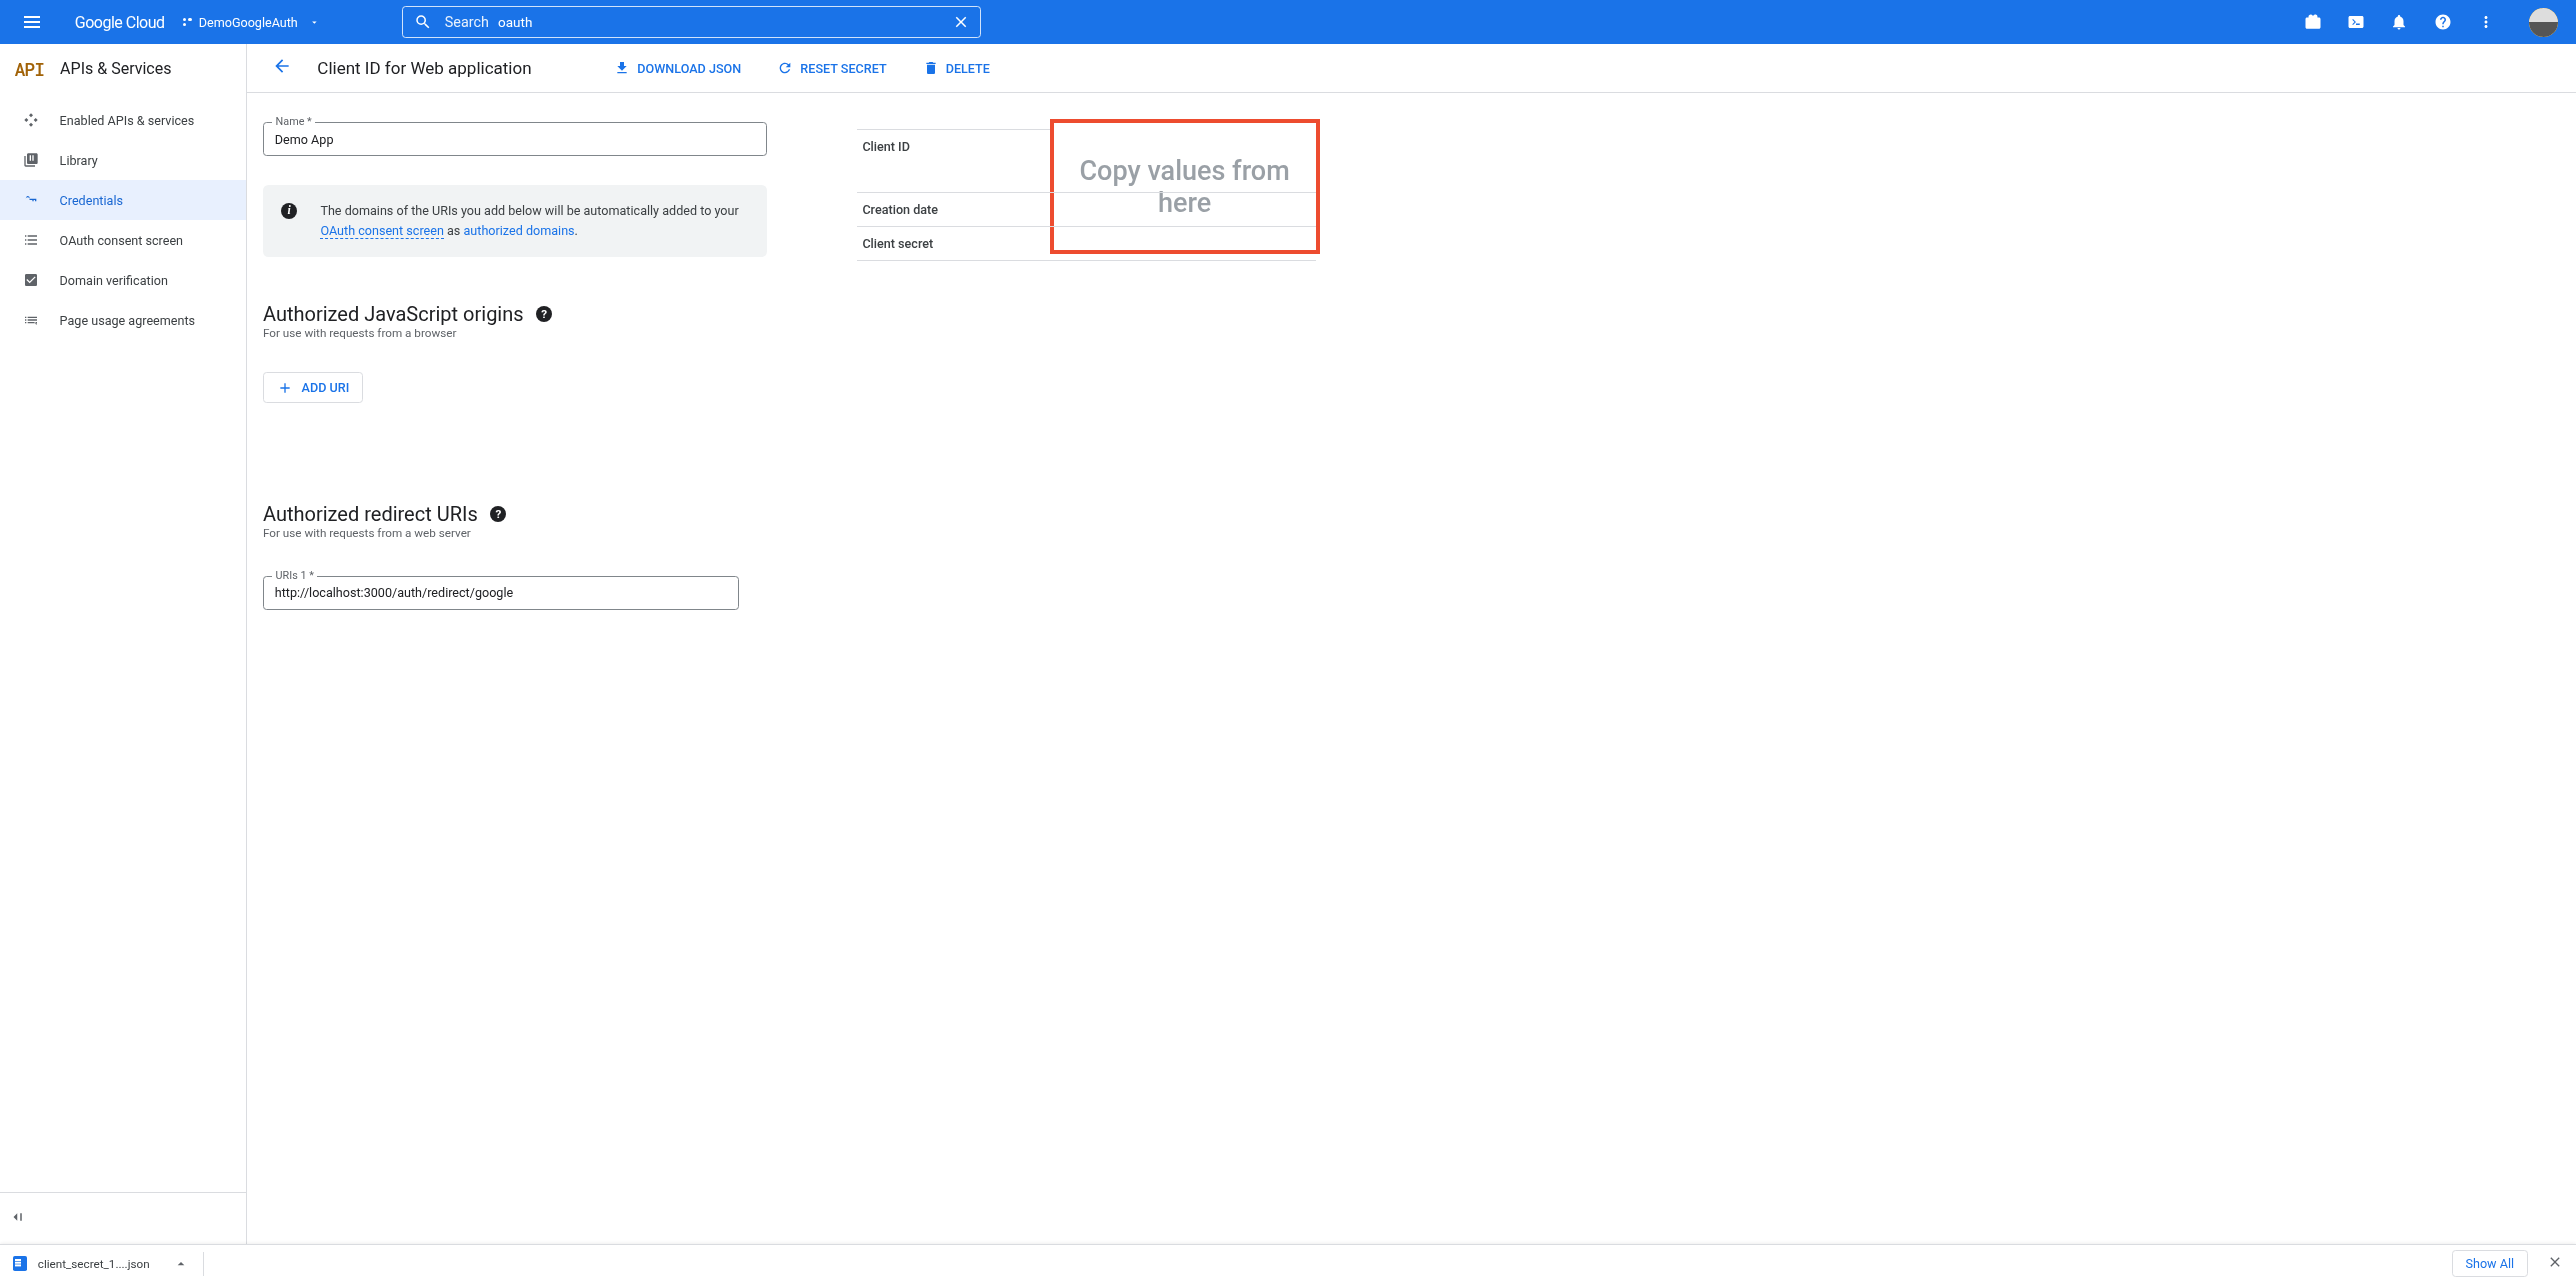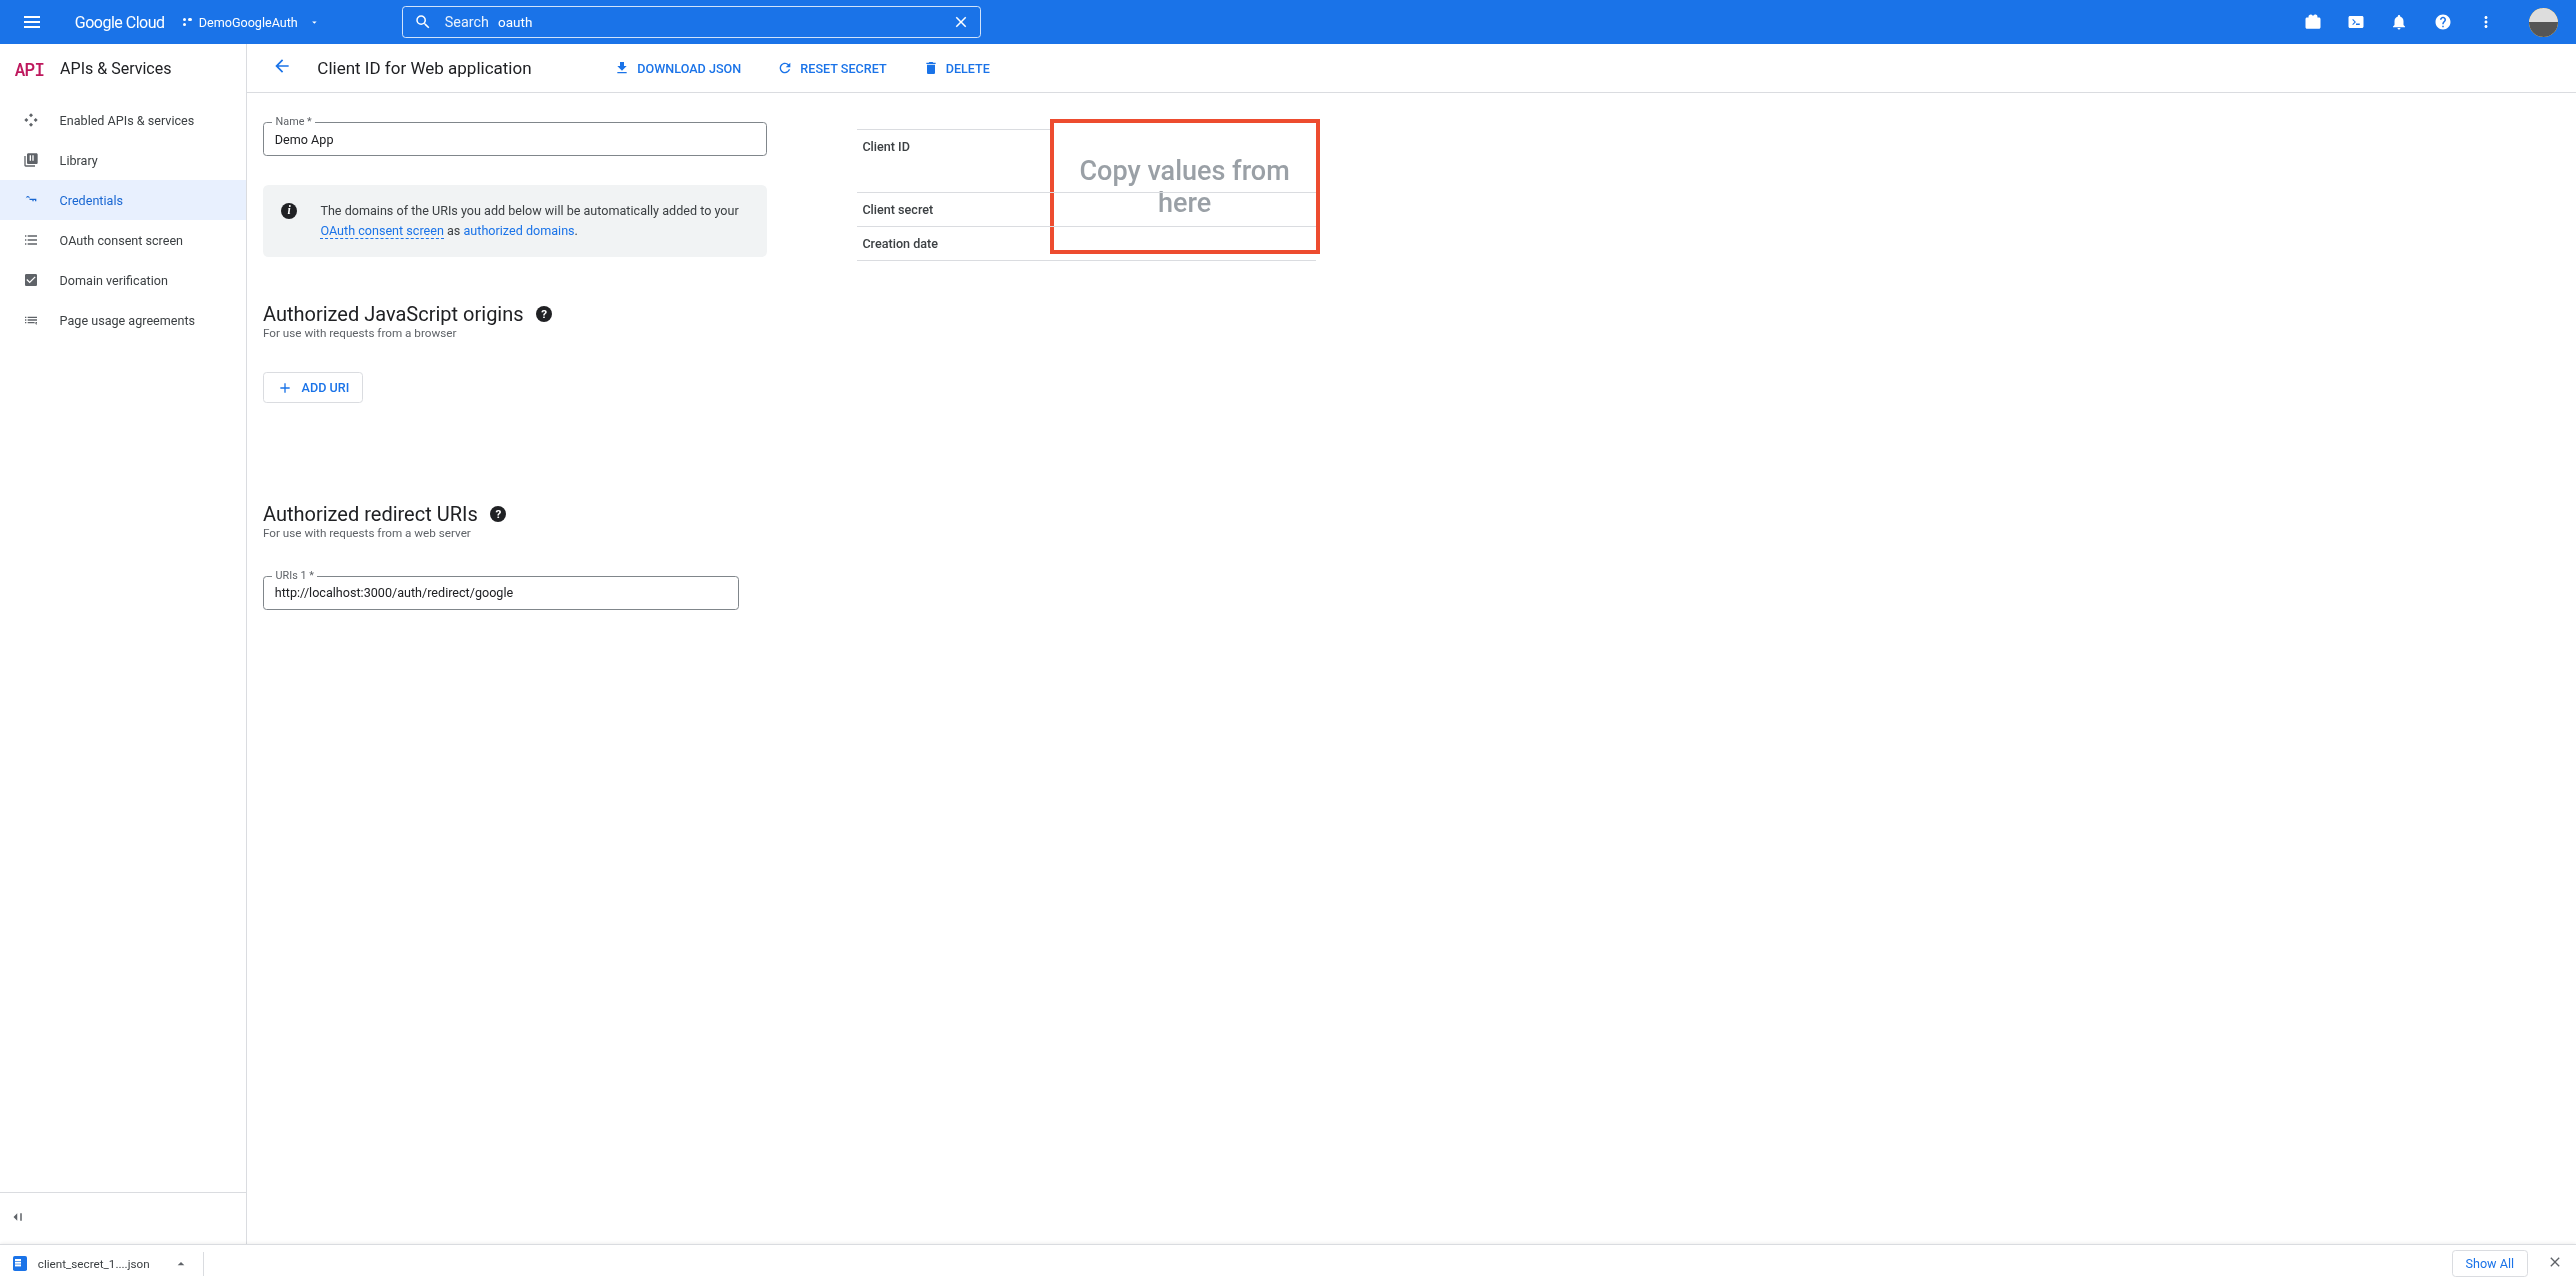--- a/index.html
+++ b/index.html
@@ -33,21 +33,21 @@
     .header-icon { width: 21.6px; height: 21.6px; display: flex; align-items: center; justify-content: center; cursor: pointer; }
     .avatar { width: 29px; height: 29px; border-radius: 50%; background: #f4b942; margin-left: 10.8px; display:flex; align-items:center; justify-content:center; overflow:hidden; }
     .avatar-inner { width:29px; height:29px; background: linear-gradient(#ddd 50%, #555 50%); border-radius:50%; }
 
     
     .page-row { display: flex; height: calc(100vh - 44px - 38px); }
 
     
     .sidebar { width: 247px; border-right: 0.9px solid #dadce0; display:flex; flex-direction:column; }
     .sidebar-title { display: flex; align-items: center; padding: 10.8px 14.4px; gap: 16px; height: 49px; }
-    .api-badge { font-family: 'Roboto Mono', monospace; font-weight: 500; font-size: 18px; letter-spacing: -0.9px; color: #be185d; text-align: right; }
+    .api-badge { font-family: 'Roboto Mono', monospace; font-weight: 500; font-size: 18px; letter-spacing: -0.9px; color: #a16207; text-align: right; }
     .sidebar-title-text { font-size: 16px; color: #202124; }
     .sidebar-items { padding-top: 7.2px; flex:1;}
     .sidebar-item { display: flex; align-items: center; padding: 0 21.6px; height: 40px; cursor: pointer; font-size: 12.6px; color: #3c4043; gap: 20px; }
     .sidebar-item.active { background: #e8f0fe; color: #1967d2; }
     .sidebar-item.active .sb-icon svg { fill: #1967d2; }
     .sb-icon { width: 18px; height: 18px; display:flex; align-items:center; justify-content:center;}
     .sb-icon svg { fill: #5f6368; }
     .sidebar-footer { border-top: 0.9px solid #dadce0; padding: 10.8px 3.6px; }
     .collapse-btn { cursor:pointer; padding: 3.6px 5.4px; }
 
@@ -298,22 +298,22 @@
           <label class="field-label">URIs 1 *</label>
           <input class="text-input" value="http://localhost:3000/auth/redirect/google" style="">
         </div>
       </div>
 
       <div class="side-panel">
         <div class="panel-row tall">
           <span>Client ID</span>
           <div class="annotation">Copy values from here</div>
         </div>
+        <div class="panel-row"><span>Creation date</span></div>
         <div class="panel-row"><span>Client secret</span></div>
-        <div class="panel-row"><span>Creation date</span></div>
       </div>
     </div>
   </div>
 </div>
 
 <div class="download-bar">
   <div class="download-left">
     <div class="download-chip">
       <div class="file-icon"></div>
       <span class="file-name">client_secret_1....json</span>

